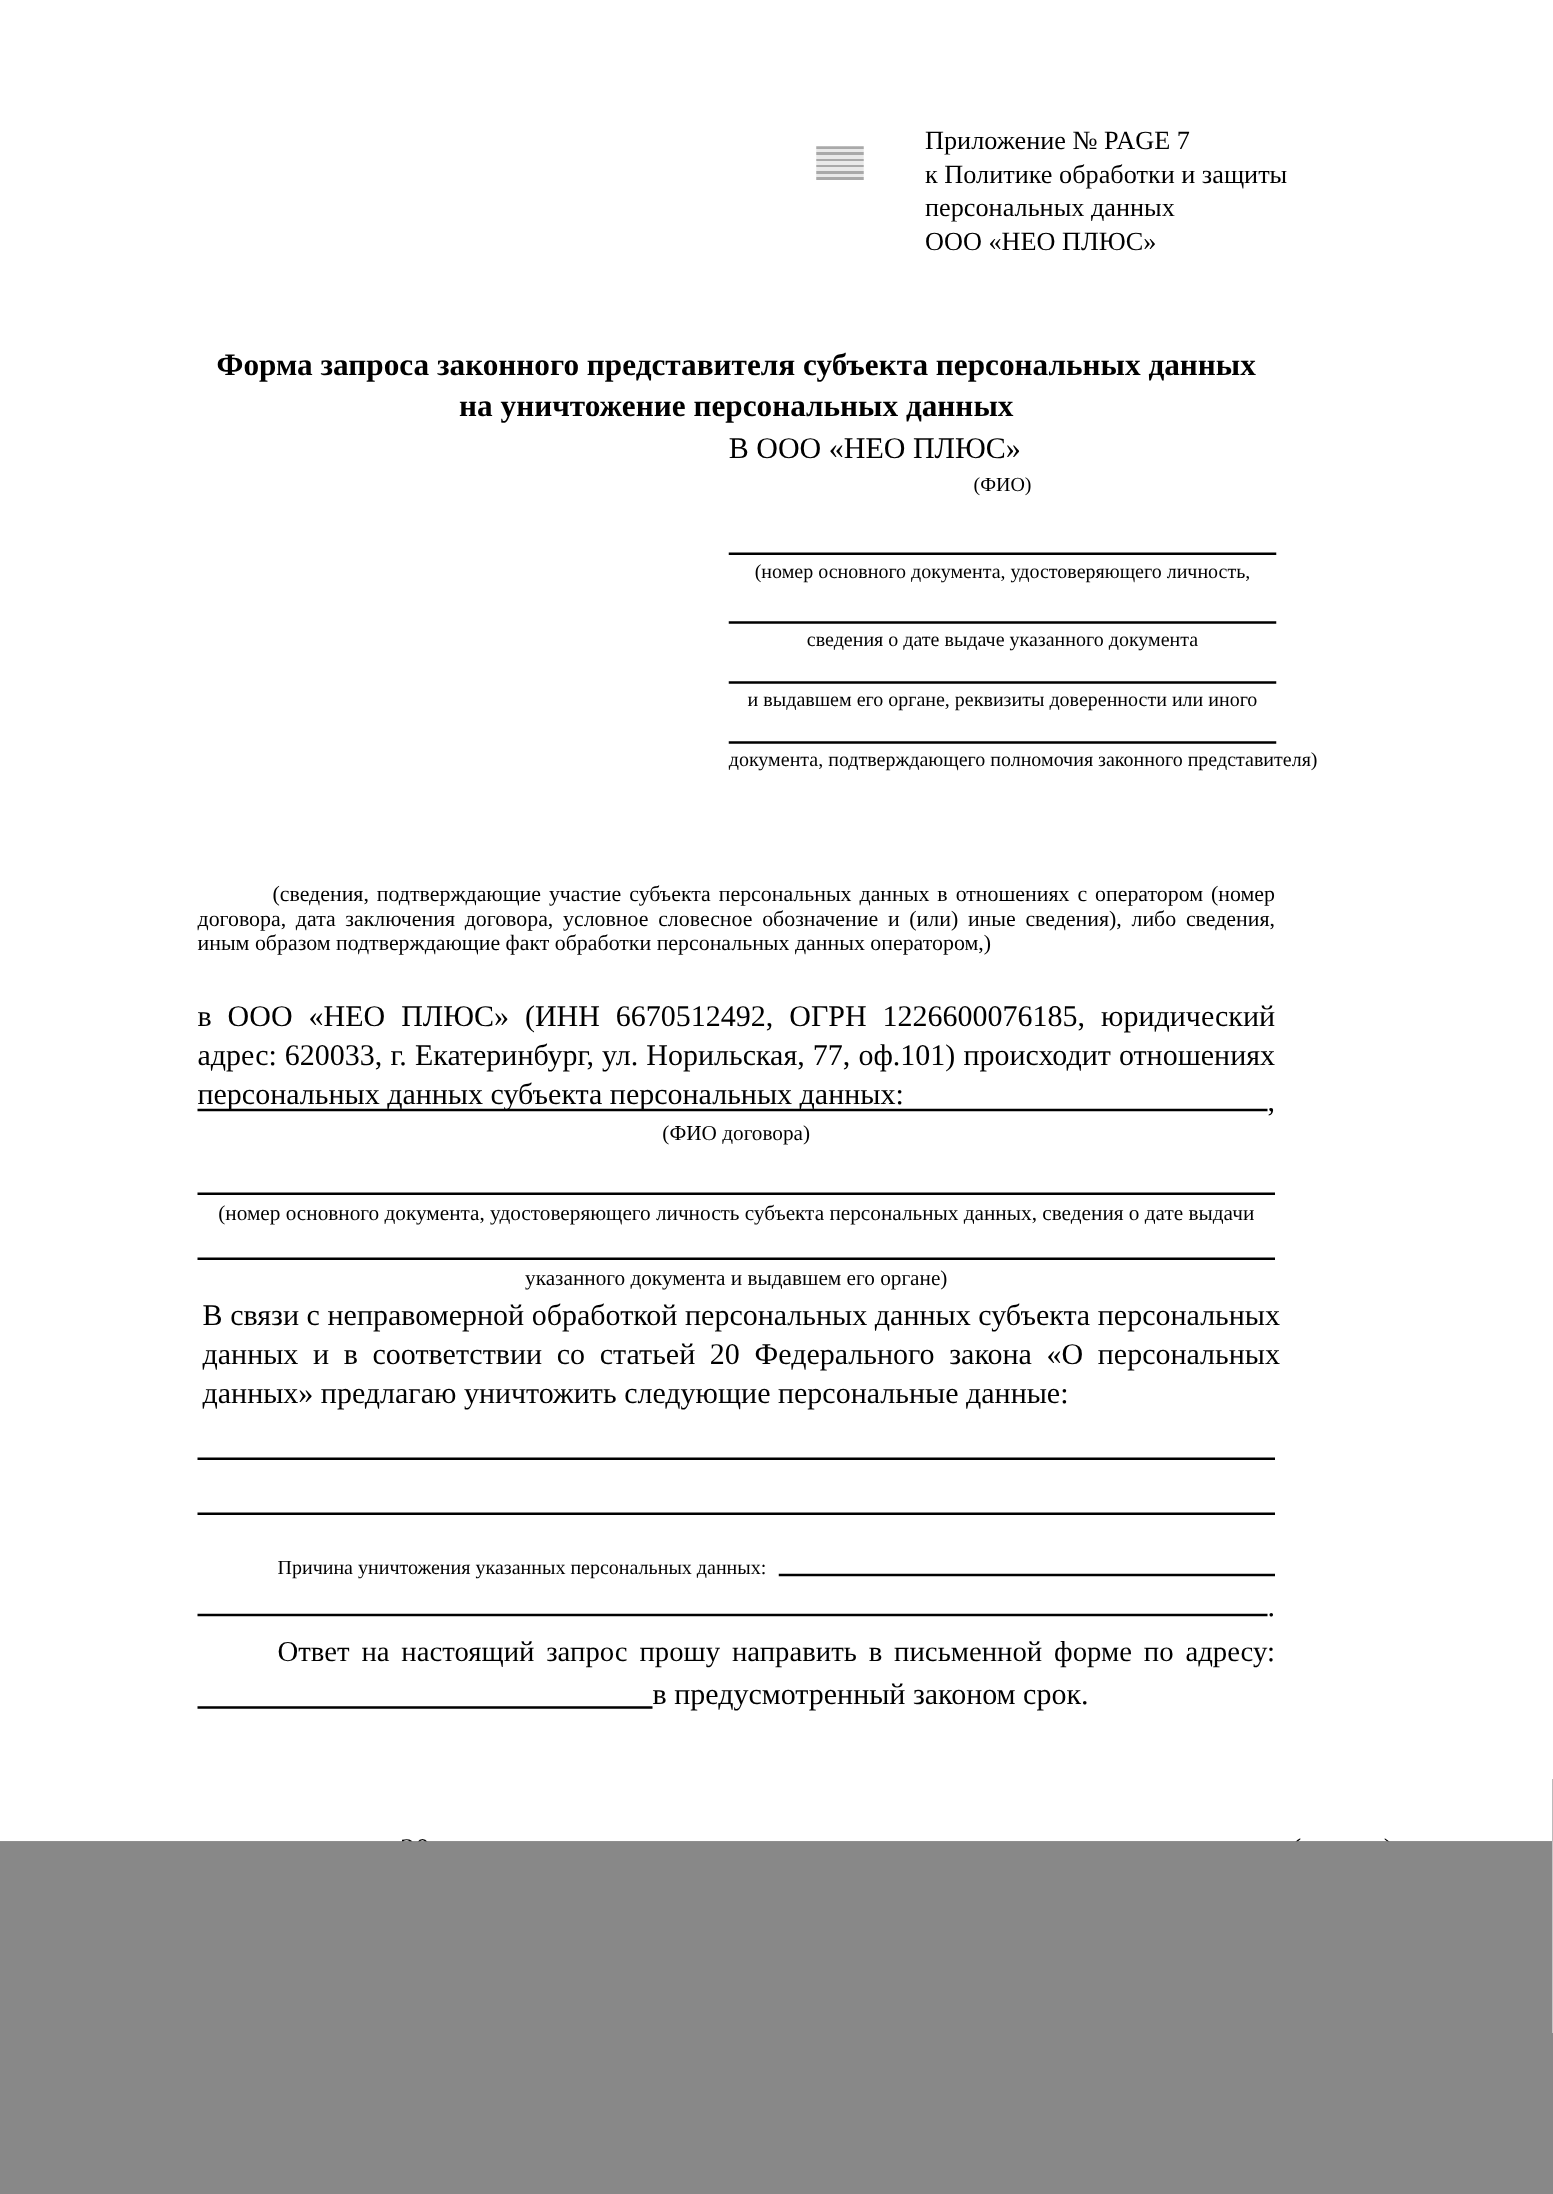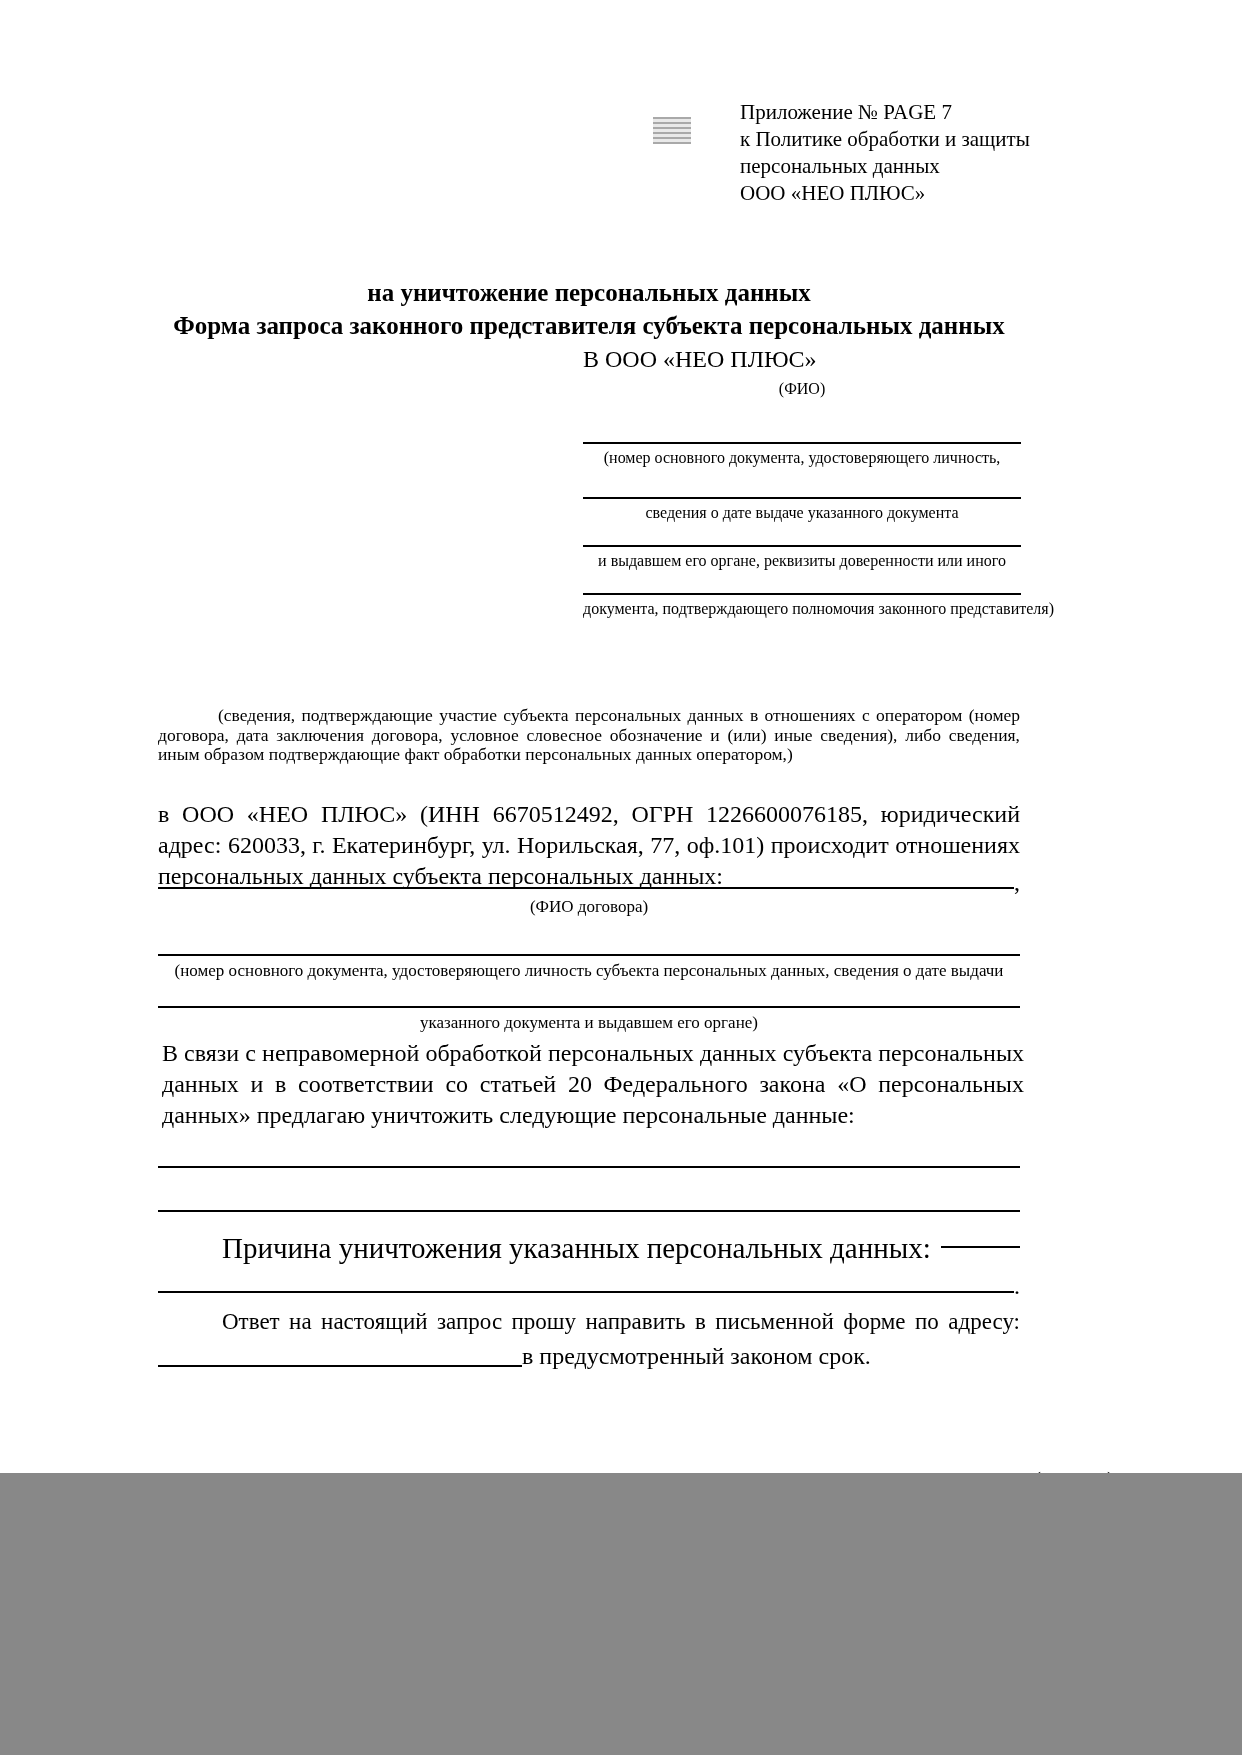--- a/index.html
+++ b/index.html
@@ -55,21 +55,21 @@
   .subject .blA { margin-top:36px; }
   .subject .blB { margin-top:24px; }
   
   .destroy { position:absolute; left:162px; top:1038px; width:862px;
              font-size:24px; line-height:31px; text-align:justify; }
   
   .datalines { position:absolute; left:158px; top:1140px; width:862px; }
   .datalines .blA { margin-top:26px; }
   .datalines .blB { margin-top:42px; }
   
-  .reason { position:absolute; left:158px; top:1232px; width:862px; height:32px; font-size:29px;align-items:center; }
+  .reason { position:absolute; left:158px; top:1232px; width:862px; height:32px; font-size:16px; }
   .reason .lead { padding-left:64px; padding-right:10px; white-space:nowrap; }
   .dotline { position:absolute; left:158px; top:1272px; width:862px; height:24px; font-size:24px; }
   .dotline .period { line-height:20px; }
   
   .reply { position:absolute; left:158px; top:1306px; width:862px; }
   .reply .l1 { font-size:23px; line-height:32px; text-indent:64px;
                text-align:justify; text-align-last:justify; }
   .reply .l2 { height:32px; font-size:24px; }
   .reply .l2 .addrline { width:364px; border-bottom:2px solid #000; margin-bottom:3px; }
   
@@ -85,22 +85,22 @@
 
   <div class="hdr-icon"></div>
   <div class="hdr">
     <div>Приложение №  PAGE 7</div>
     <div>к Политике обработки и защиты</div>
     <div>персональных данных</div>
     <div>ООО «НЕО ПЛЮС»</div>
   </div>
 
   <div class="title">
+    <div>Форма запроса законного представителя субъекта персональных данных</div>
     <div>на уничтожение персональных данных</div>
-    <div>Форма запроса законного представителя субъекта персональных данных</div>
   </div>
 
   <div class="addr">
     <div class="to">В ООО «НЕО ПЛЮС»</div>
     <div class="cap cap-fio">(ФИО)</div>
     <div class="blankline bl2"></div>
     <div class="cap">(номер основного документа, удостоверяющего личность,</div>
     <div class="blankline bl3"></div>
     <div class="cap">сведения о дате выдаче указанного документа</div>
     <div class="blankline bl4"></div>

